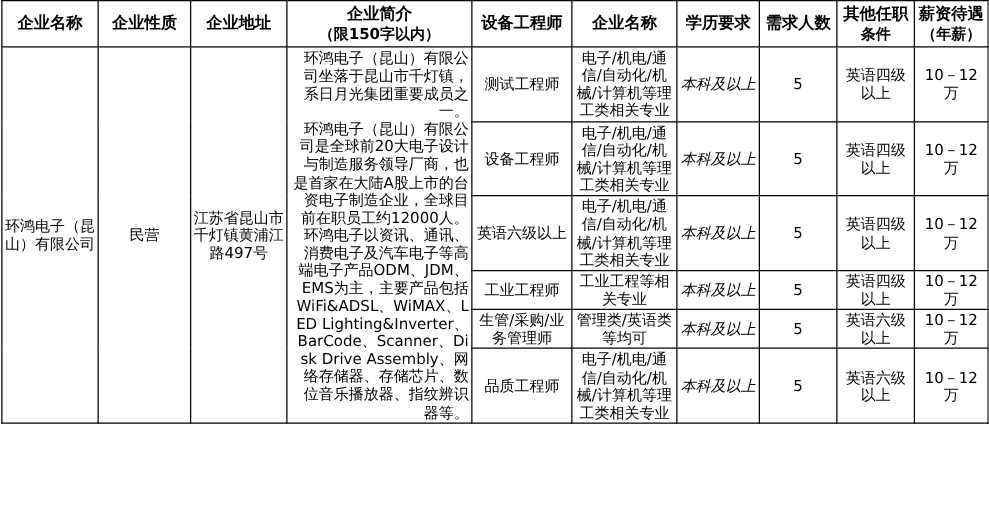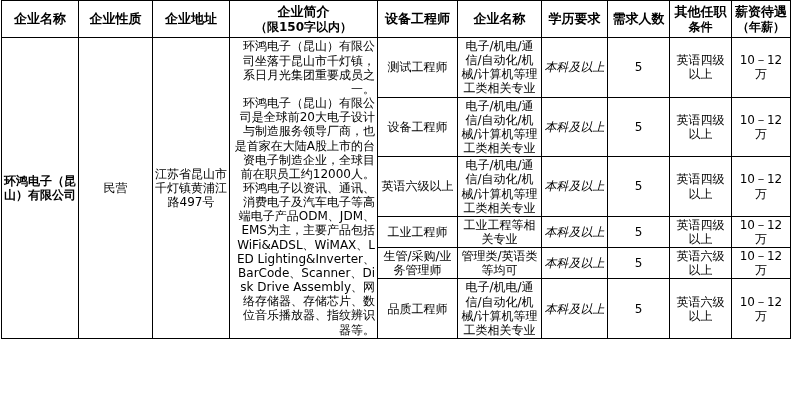--- a/index.html
+++ b/index.html
@@ -49,21 +49,20 @@
   col.c4 { width: 80px; }
   col.c5 { width: 84px; }
   col.c6 { width: 66px; }
   col.c7 { width: 62px; }
   col.c8 { width: 62px; }
   col.c9 { width: 59px; }
 
   td.company-name {
     font-size: 13px;
     line-height: 1.45;
-    font-weight: bold;
   }
   td.company-type {
     font-size: 13px;
   }
   td.company-addr {
     font-size: 12.5px;
     line-height: 1.35;
     padding-left: 3px;
     padding-right: 3px;
   }

